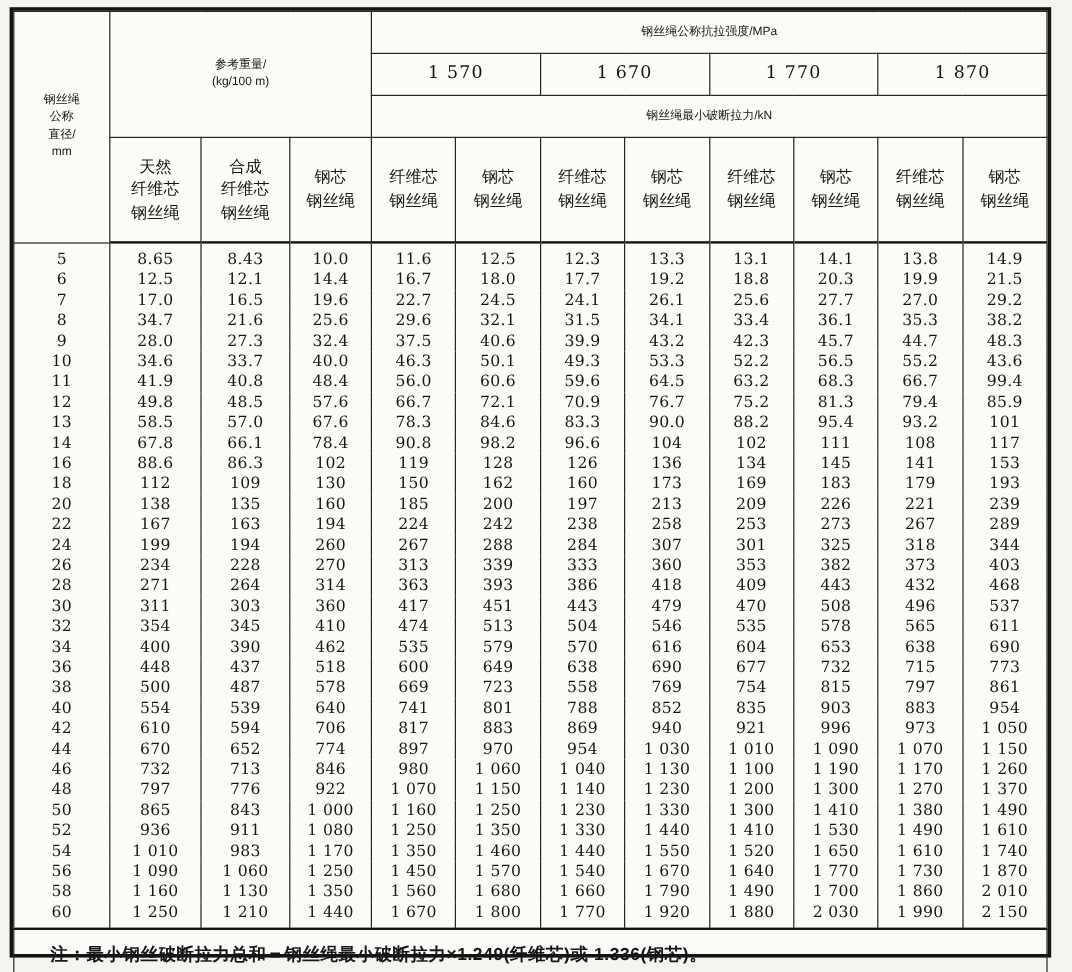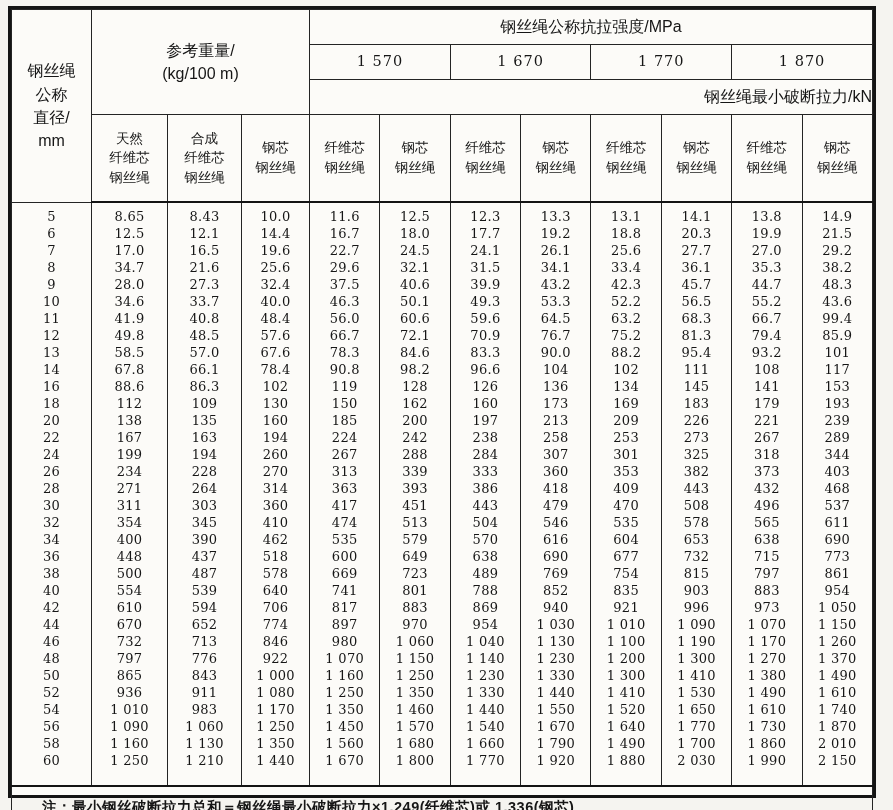--- a/index.html
+++ b/index.html
@@ -25,45 +25,45 @@
   }
   th,td{
     border:1px solid #242424;
     padding:0;
     text-align:center;
     vertical-align:middle;
     color:#161616;
   }
   thead th{
     font-weight:500;
-    font-size:16px;
+    font-size:10px;
     white-space:pre-line;
     line-height:1.45;
     background:#fcfbf8;
   }
   thead tr.h1 th{height:34px;}
   thead tr.h2 th{height:34px;}
-  thead tr.h3 th{height:34px;text-align:right;}
+  thead tr.h3 th{height:34px;}
   thead tr.h4 th{height:86px; font-size:13.5px;}
   th.strength-val{
     font-family:"DejaVu Serif","Liberation Serif",serif;
     font-weight:400;
     font-size:14.5px;
     letter-spacing:1px;
   }
   thead tr.h4 th{border-bottom:2px solid #141414;}
   tbody td{
     font-family:"DejaVu Serif","Liberation Serif",serif;
     font-size:13px;
     line-height:17px;
     white-space:nowrap;
     letter-spacing:0.3px;
   }
   tbody tr:first-child td{padding-top:5px;}
-  tbody tr:last-child td{padding-bottom:16px;}
+  tbody tr:last-child td{padding-bottom:4px;}
   
   tbody td{border-top:none; border-bottom:none;}
   tfoot td{
     height:40px;
     border-top:2px solid #141414;
     text-align:left;
     font-size:14.5px;
     font-weight:600;
     padding-left:30px;
     letter-spacing:0.5px;
@@ -433,21 +433,21 @@
           <td>715</td>
           <td>773</td>
         </tr>
         <tr>
           <td>38</td>
           <td>500</td>
           <td>487</td>
           <td>578</td>
           <td>669</td>
           <td>723</td>
-          <td>489</td>
+          <td>558</td>
           <td>769</td>
           <td>754</td>
           <td>815</td>
           <td>797</td>
           <td>861</td>
         </tr>
         <tr>
           <td>40</td>
           <td>554</td>
           <td>539</td>

